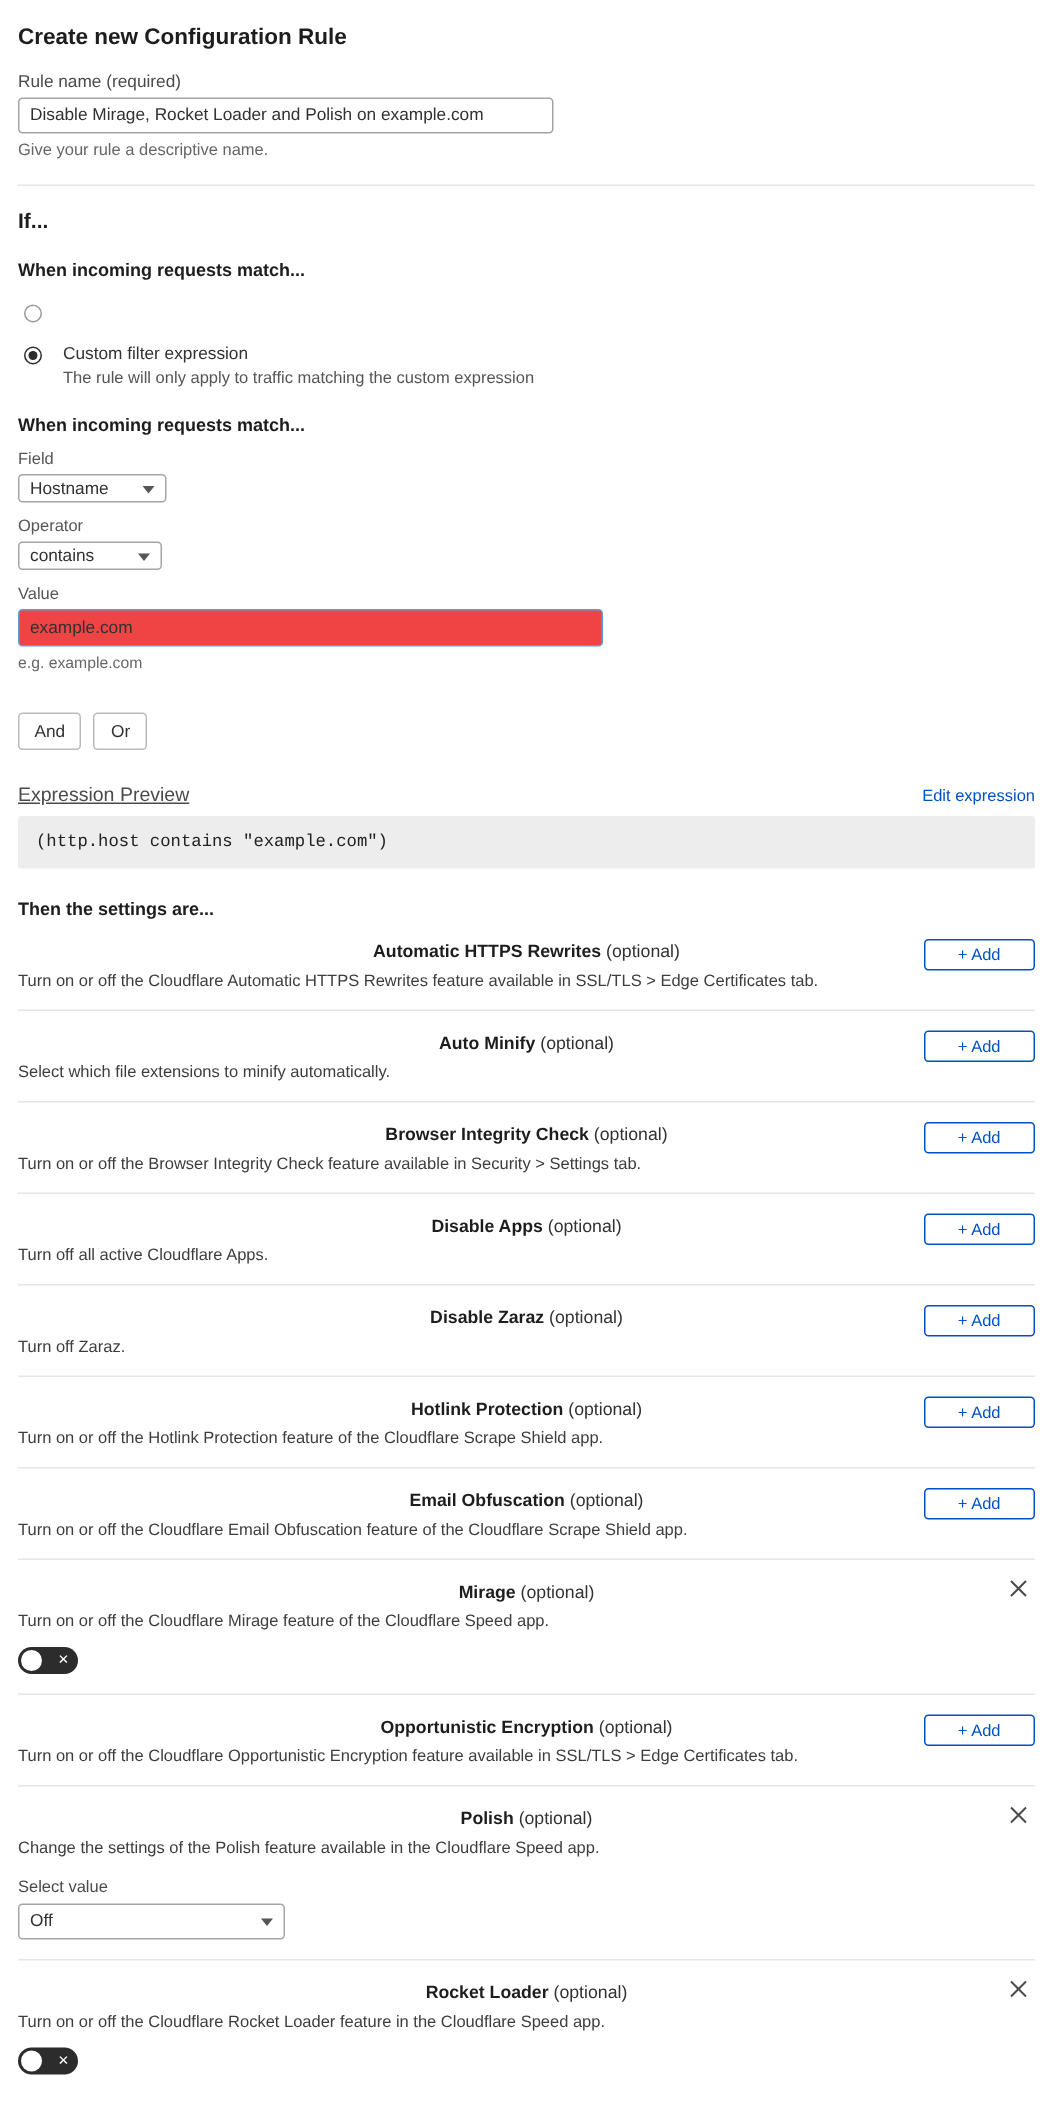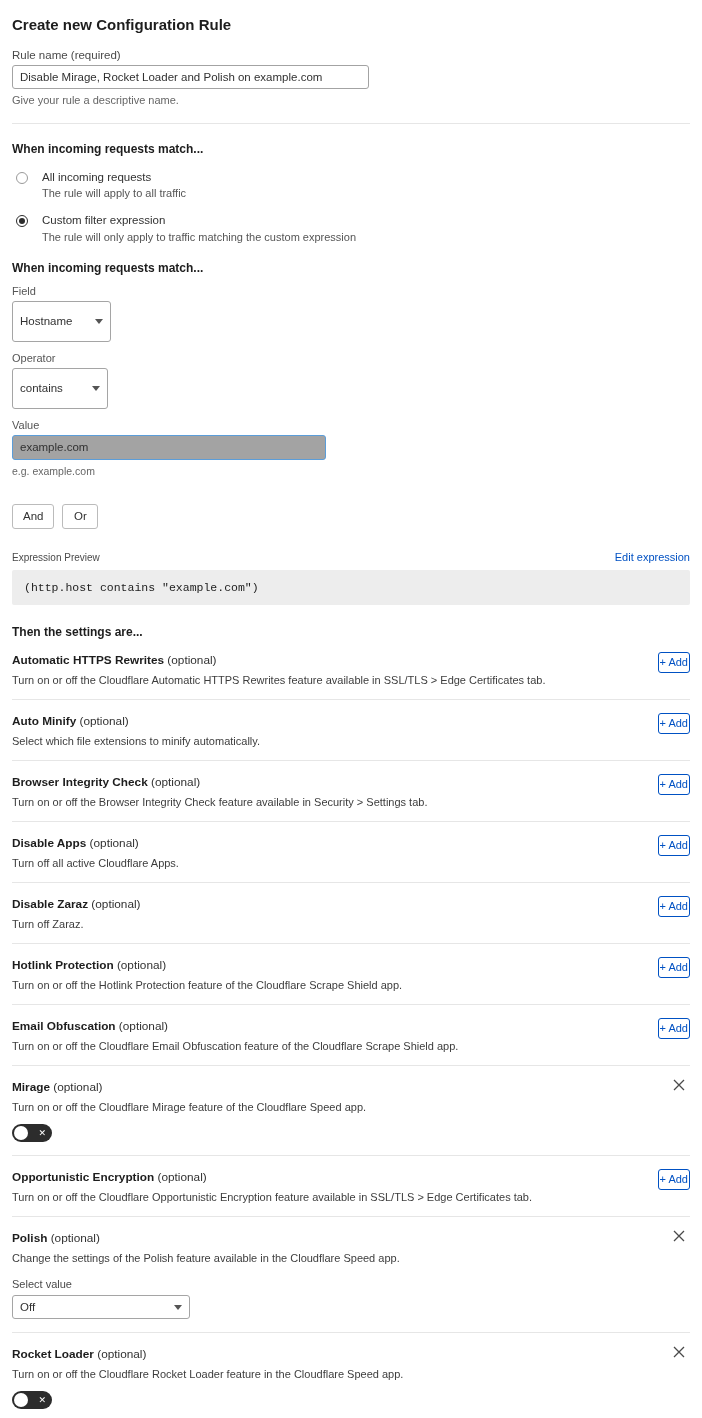--- a/index.html
+++ b/index.html
@@ -42,63 +42,63 @@
     content: ""; position: absolute; left: 50%; top: 50%;
     width: 6px; height: 6px; border-radius: 50%; background: #2c2c2c;
     transform: translate(-50%, -50%);
   }
   .radio-label { font-size: 11.5px; color: #313131; line-height: 1.25; }
   .radio-desc { font-size: 11px; color: #555; margin-top: 3px; }
 
   .filter-row { display: flex; align-items: flex-start; margin-top: 10px; gap: 10px; flex-direction: column; }
   .col-label { font-size: 11px; color: #555; margin-bottom: 4px; }
   .select {
-    position: relative; height: 41px; border: 1px solid #a5a5a5; border-radius: 3px;
+    position: relative; height: 19px; border: 1px solid #a5a5a5; border-radius: 3px;
     background: #fff; font-size: 11.5px; color: #313131;
     display: flex; align-items: center; padding: 0 20px 0 7px;
   }
   .select .caret {
     position: absolute; right: 7px; top: 50%; margin-top: -2px;
     width: 0; height: 0; border-left: 4px solid transparent;
     border-right: 4px solid transparent; border-top: 5px solid #555;
   }
   .select.field { width: 99px; }
   .select.operator { width: 96px; }
   .value-input {
-    width: 314px; height: 25px; border: 1px solid #5b9dd9; border-radius: 3px;
-    background: #a3a3a3; font-size: 11.5px; padding: 2px 7px; color: #313131;
+    width: 390px; height: 25px; border: 1px solid #5b9dd9; border-radius: 3px;
+    background: #ef4444; font-size: 11.5px; padding: 2px 7px; color: #313131;
     font-family: "Liberation Sans", sans-serif;
   }
   .value-help { font-size: 10.5px; color: #666; margin-top: 5px; }
   .btn-small {
     height: 25px; min-width: 36px; padding: 0 10px; border: 1px solid #bbb;
     border-radius: 3px; background: #fff; font-size: 11.5px; color: #313131;
     display: inline-flex; align-items: center; justify-content: center;
     font-family: "Liberation Sans", sans-serif; cursor: pointer; text-align: right;
   }
 
   .preview-head { display: flex; justify-content: space-between; align-items: baseline; margin-top: 22px; }
-  .preview-label { font-size: 10px; color: #4a4a4a; }
+  .preview-label { font-size: 13px; color: #4a4a4a; text-decoration: underline; }
   .preview-link { font-size: 11px; color: #0051c3; text-decoration: none; cursor: pointer; }
   .preview-box {
     margin-top: 7px; background: #ededed; border-radius: 2px;
     font-family: "Liberation Mono", monospace; font-size: 11.5px; color: #222;
     padding: 11px 12px;
   }
 
   .then-title { font-size: 12px; font-weight: bold; color: #1d1d1d; margin: 20px 0 0 0; }
 
   .setting { padding: 14px 0 13px 0; border-bottom: 1px solid #e6e6e6; position: relative; }
   .setting:first-of-type { border-top: 1px solid #e6e6e6; margin-top: 13px; }
-  .setting-name { font-size: 11.8px; font-weight: bold; color: #1d1d1d; }
+  .setting-name { font-size: 11.8px; font-weight: bold; color: #1d1d1d; text-align: center; }
   .setting-name .opt { font-weight: normal; color: #313131; }
   .setting-desc { font-size: 11px; color: #3d3d3d; margin-top: 7px; }
   .add-btn {
     position: absolute; right: 0; top: 13px;
-    height: 21px; padding: 0 1px; border: 1px solid #0051c3; border-radius: 3px;
+    height: 21px; padding: 0 22px; border: 1px solid #0051c3; border-radius: 3px;
     background: #fff; color: #0051c3; font-size: 11px;
     display: inline-flex; align-items: center; justify-content: center; cursor: pointer;
     font-family: "Liberation Sans", sans-serif;
   }
   .close-x {
     position: absolute; right: 2px; top: 12px; width: 16px; height: 16px;
     color: #4a4a4a; cursor: pointer;
   }
   .close-x svg { display: block; }
 
@@ -124,28 +124,25 @@
 <div class="page">
 
   <div class="page-title">Create new Configuration Rule</div>
 
   <div class="field-label">Rule name (required)</div>
   <input class="text-input" type="text" value="Disable Mirage, Rocket Loader and Polish on example.com" style="">
   <div class="help-text">Give your rule a descriptive name.</div>
 
   <hr class="hr">
 
+  <div class="section-title">If...</div>
   <div class="sub-title">When incoming requests match...</div>
 
   <div class="radio-row">
     <div class="radio"></div>
-    <div>
-      <div class="radio-label">All incoming requests</div>
-      <div class="radio-desc">The rule will apply to all traffic</div>
-    </div>
   </div>
 
   <div class="radio-row">
     <div class="radio checked"></div>
     <div>
       <div class="radio-label">Custom filter expression</div>
       <div class="radio-desc">The rule will only apply to traffic matching the custom expression</div>
     </div>
   </div>
 

